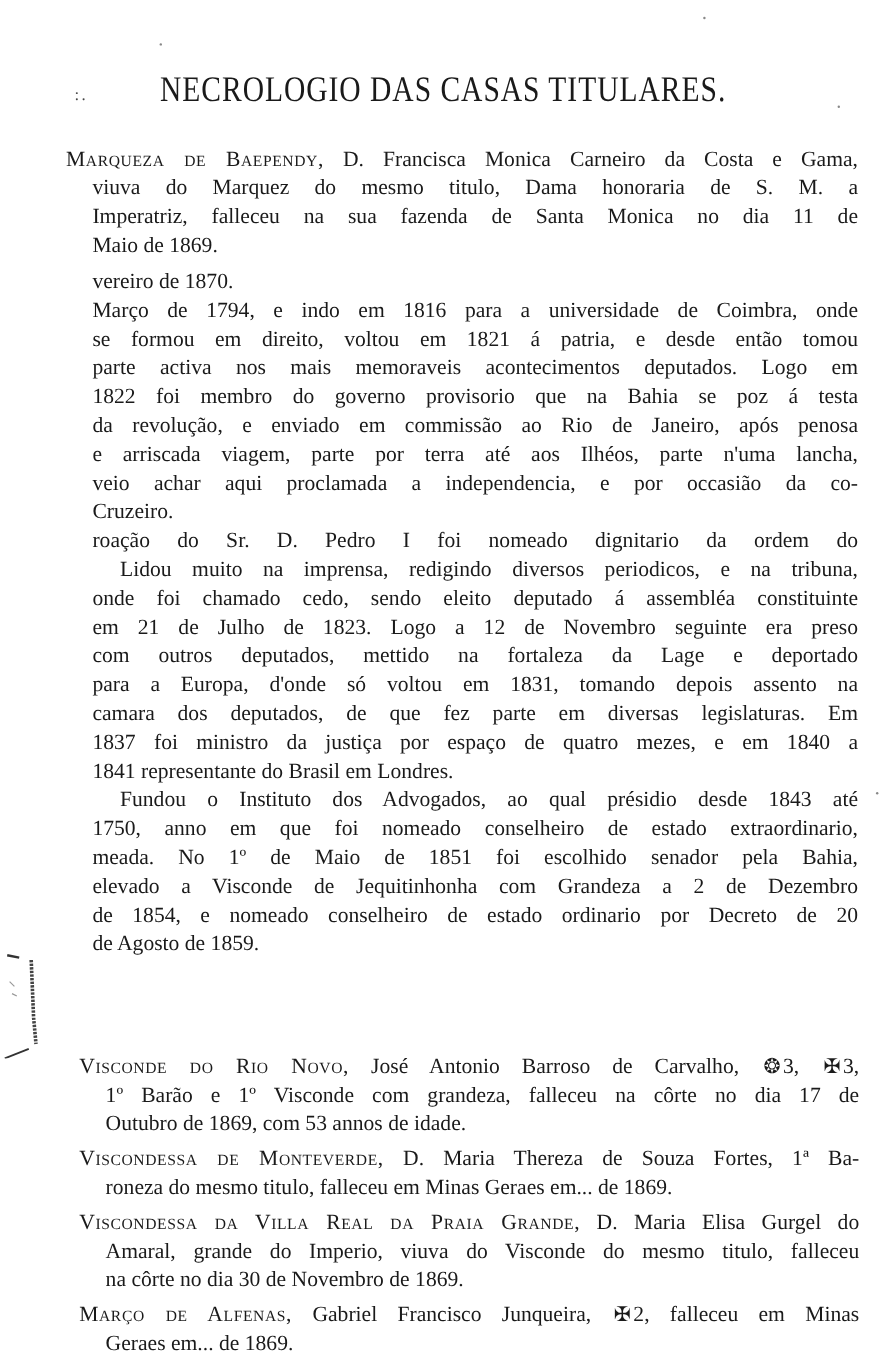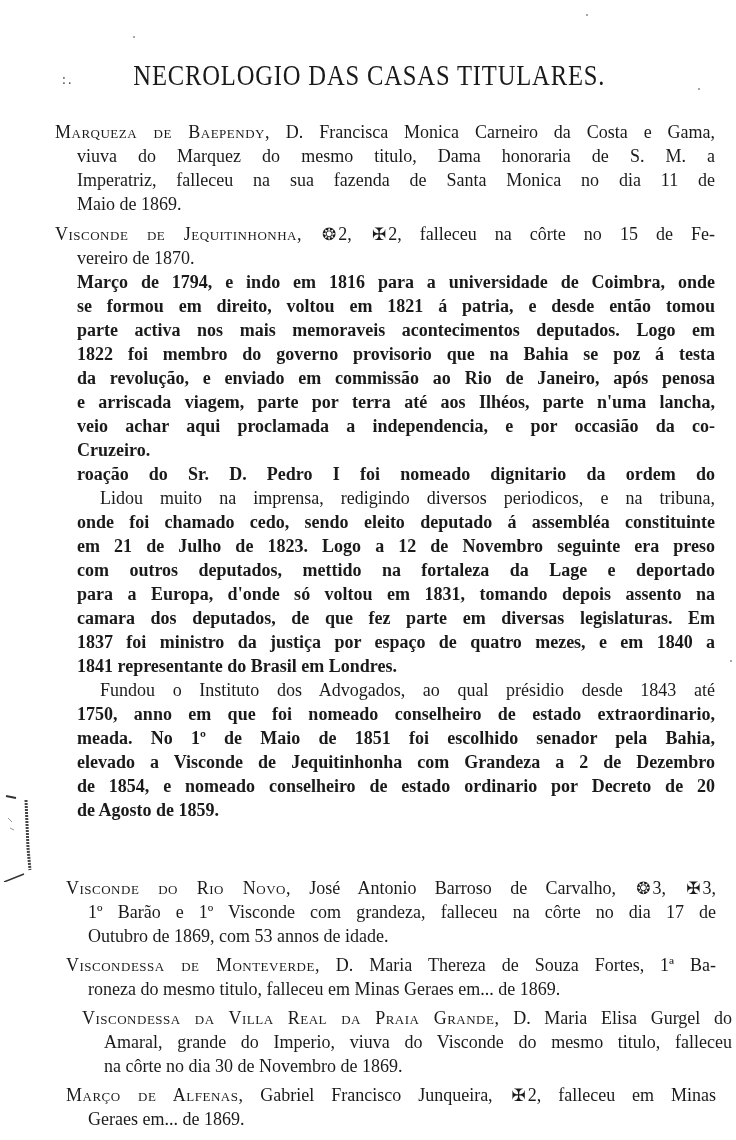--- a/index.html
+++ b/index.html
@@ -8,21 +8,21 @@
   .page { position: absolute; left: 0; top: 0; width: 736px; height: 1140px; }
   .title { position: absolute; left: 0; top: 58px; width: 736px; text-align: center;
            font-size: 30px; letter-spacing: 1px; transform: scaleX(0.82); transform-origin: 375px 0;
            font-weight: normal; }
   .title-dots { position: absolute; left: 62px; top: 72px; font-size: 14px; letter-spacing: 2px; color:#444; }
   .entry { position: absolute; left: 55px; width: 660px; font-size: 18px; line-height: 24px;
            text-align: justify; }
   .entry .line { display: block; height: 24px; white-space: nowrap; text-align-last: justify; text-align: justify; }
   .entry .line.last { text-align-last: left; }
   .hang { padding-left: 22px; }
-  .para { padding-left: 22px; font-weight: bold; }
+  .para { padding-left: 22px; }
   .para-first { padding-left: 45px; }
   .sc { font-variant: small-caps; letter-spacing: 0.5px; }
   .sym { display: inline-block; font-size: 17px; margin: 0 2px; }
   .margin-mark { position: absolute; left: 2px; top: 778px; width: 34px; height: 104px; }
   .speck { position:absolute; width:2px; height:2px; background:#888; border-radius:1px; }
 </style>
 </head>
 <body>
 
 <div class="page">
@@ -34,26 +34,20 @@
     <span class="line">
       <span class="sc">Marqueza de Baependy,</span>
       <span>D. Francisca Monica Carneiro da Costa e Gama,</span>
     </span>
     <span class="line hang">viuva do Marquez do mesmo titulo, Dama honoraria de S. M. a</span>
     <span class="line hang">Imperatriz, falleceu na sua fazenda de Santa Monica no dia 11 de</span>
     <span class="line hang last">Maio de 1869.</span>
   </div>
 
   <div class="entry" style="top:222px;">
-    <span class="line">
-      <span class="sc">Visconde de Jequitinhonha,</span>
-      <span class="sym">❂</span><span>2,</span>
-      <span class="sym">✠</span><span>2,</span>
-      <span>falleceu na côrte no 15 de Fe-</span>
-    </span>
     <span class="line hang last">vereiro de 1870.</span>
 
     <div>
       <span class="line para">Março de 1794, e indo em 1816 para a universidade de Coimbra, onde</span>
       <span class="line para">se formou em direito, voltou em 1821 á patria, e desde então tomou</span>
       <span class="line para">parte activa nos mais memoraveis acontecimentos deputados. Logo em</span>
       <span class="line para">1822 foi membro do governo provisorio que na Bahia se poz á testa</span>
       <span class="line para">da revolução, e enviado em commissão ao Rio de Janeiro, após penosa</span>
       <span class="line para">e arriscada viagem, parte por terra até aos Ilhéos, parte n'uma lancha,</span>
       <span class="line para">veio achar aqui proclamada a independencia, e por occasião da co-</span>
@@ -92,21 +86,21 @@
   </div>
 
   <div class="entry" style="top:953px; left:66px; width:650px;">
     <span class="line">
       <span class="sc">Viscondessa de Monteverde,</span>
       <span>D. Maria Thereza de Souza Fortes, 1ª Ba-</span>
     </span>
     <span class="line hang last">roneza do mesmo titulo, falleceu em Minas Geraes em... de 1869.</span>
   </div>
 
-  <div class="entry" style="top:1006px; left:82px; width:650px;">
+  <div class="entry" style="top:1006px; left:66px; width:650px;">
     <span class="line">
       <span class="sc">Viscondessa da Villa Real da Praia Grande,</span>
       <span>D. Maria Elisa Gurgel do</span>
     </span>
     <span class="line hang">Amaral, grande do Imperio, viuva do Visconde do mesmo titulo, falleceu</span>
     <span class="line hang last">na côrte no dia 30 de Novembro de 1869.</span>
   </div>
 
   <div class="entry" style="top:1083px; left:66px; width:650px;">
     <span class="line">

